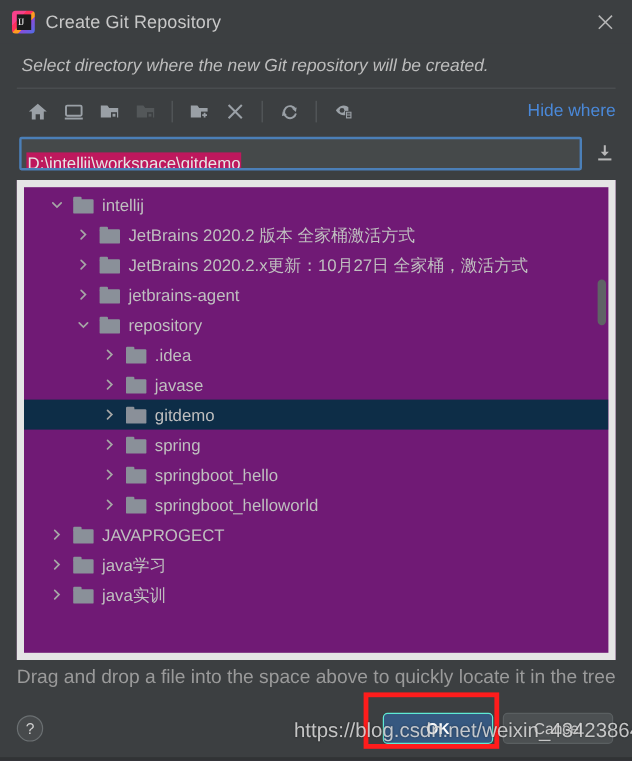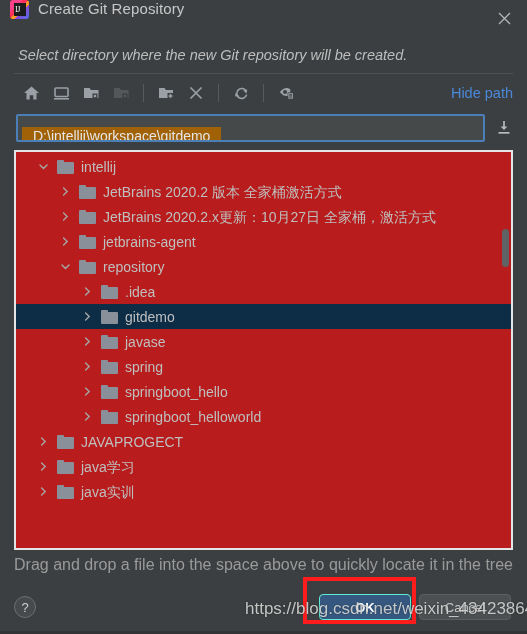--- a/index.html
+++ b/index.html
@@ -12,20 +12,21 @@
     font-family: "Liberation Sans", "DejaVu Sans", sans-serif;
     color: #bbbbbb;
     overflow: hidden;
     position: relative;
   }
 
   
   .titlebar {
     height: 36px;
     display: flex;
+    align-items: center;
     padding: 0 0 0 10px;
     background: #3c3f41;
     position: relative;
   }
   .app-logo {
     width: 19px; height: 19px;
     position: relative;
     flex: 0 0 auto;
     margin-right: 9px;
     border-radius: 3px;
@@ -121,38 +122,38 @@
     border-radius: 2px;
     display: flex;
     align-items: center;
     padding: 0 4px;
     cursor: text;
     overflow: hidden;
   }
   .path-value {
     font-size: 14px;
     color: #e6e6e6;
-    background: #a16207;
-    padding: 1px 11px;
+    background: #be185d;
+    padding: 1px 1px;
     white-space: nowrap;
     margin-top: 15px;
   }
   .load-btn {
     width: 26px; height: 28px;
     margin-left: 6px;
     display: flex; align-items: center; justify-content: center;
     cursor: pointer;
   }
 
   
   .tree-wrap {
     margin: 6px 14px 0 14px;
     height: 400px;
-    background: #b91c1c;
-    border: 2px solid #e5e5e5;
+    background: #701a75;
+    border: 6px solid #e5e5e5;
     position: relative;
     overflow: hidden;
   }
   .tree {
     position: absolute;
     top: 0; left: 0; right: 0;
     padding-top: 2px;
   }
   .tree-row {
     height: 25px;
@@ -369,21 +370,21 @@
   <div class="tb-btn">
     <svg width="17" height="16" viewBox="0 0 17 16">
       <path d="M8.5 3 C4.5 3 2 7 2 7 C2 7 4.5 11 8.5 11 C10 11 11.3 10.4 12.3 9.7 L12.3 4.3 C11.3 3.6 10 3 8.5 3 Z" fill="#9aa0a6"></path>
       <circle cx="7" cy="7" r="2" fill="#3c3f41"></circle>
       <rect x="9.6" y="7.4" width="6" height="7" fill="#3c3f41"></rect>
       <rect x="10.3" y="8.1" width="4.6" height="5.6" fill="#9aa0a6"></rect>
       <path d="M11.2 9.4 L14 9.4 M11.2 10.8 L14 10.8 M11.2 12.2 L14 12.2" stroke="#3c3f41" stroke-width="0.9"></path>
     </svg>
   </div>
 
-  <div class="hide-path">Hide path</div>
+  <div class="hide-path">Hide where</div>
 </div>
 
 <div class="pathrow">
   <div class="path-field">
     <span class="path-value">D:\intellij\workspace\gitdemo</span>
   </div>
   <div class="load-btn">
     <svg width="18" height="18" viewBox="0 0 18 18">
       <path d="M9 2 L9 10" stroke="#b8b8b8" stroke-width="1.7"></path>
       <path d="M5.6 7.4 L9 11 L12.4 7.4 Z" fill="#b8b8b8"></path>
@@ -471,47 +472,47 @@
             <path d="M3.6 2 L7.2 5.5 L3.6 9" fill="none" stroke="#a6a6a6" stroke-width="1.4" stroke-linecap="round"></path>
           </svg>
         </div>
         <div style="width: 5px; flex: 0 0 auto;"></div>
         <div class="folder-ico">
           <div class="tab"></div>
           <div class="body"></div>
         </div>
         <span class="tree-label">.idea</span>
       </div>
+      <div class="tree-row">
+        <div style="width: 62px; flex: 0 0 auto; height: 25px;"></div>
+        <div class="twisty">
+          <svg width="11" height="11" viewBox="0 0 11 11">
+            <path d="M3.6 2 L7.2 5.5 L3.6 9" fill="none" stroke="#a6a6a6" stroke-width="1.4" stroke-linecap="round"></path>
+          </svg>
+        </div>
+        <div style="width: 5px; flex: 0 0 auto;"></div>
+        <div class="folder-ico">
+          <div class="tab"></div>
+          <div class="body"></div>
+        </div>
+        <span class="tree-label">javase</span>
+      </div>
       <div class="tree-row selected">
         <div style="width: 62px; flex: 0 0 auto; height: 25px;"></div>
         <div class="twisty">
           <svg width="11" height="11" viewBox="0 0 11 11">
             <path d="M3.6 2 L7.2 5.5 L3.6 9" fill="none" stroke="#a6a6a6" stroke-width="1.4" stroke-linecap="round"></path>
           </svg>
         </div>
         <div style="width: 5px; flex: 0 0 auto;"></div>
         <div class="folder-ico">
           <div class="tab"></div>
           <div class="body"></div>
         </div>
         <span class="tree-label">gitdemo</span>
-      </div>
-      <div class="tree-row">
-        <div style="width: 62px; flex: 0 0 auto; height: 25px;"></div>
-        <div class="twisty">
-          <svg width="11" height="11" viewBox="0 0 11 11">
-            <path d="M3.6 2 L7.2 5.5 L3.6 9" fill="none" stroke="#a6a6a6" stroke-width="1.4" stroke-linecap="round"></path>
-          </svg>
-        </div>
-        <div style="width: 5px; flex: 0 0 auto;"></div>
-        <div class="folder-ico">
-          <div class="tab"></div>
-          <div class="body"></div>
-        </div>
-        <span class="tree-label">javase</span>
       </div>
       <div class="tree-row">
         <div style="width: 62px; flex: 0 0 auto; height: 25px;"></div>
         <div class="twisty">
           <svg width="11" height="11" viewBox="0 0 11 11">
             <path d="M3.6 2 L7.2 5.5 L3.6 9" fill="none" stroke="#a6a6a6" stroke-width="1.4" stroke-linecap="round"></path>
           </svg>
         </div>
         <div style="width: 5px; flex: 0 0 auto;"></div>
         <div class="folder-ico">

